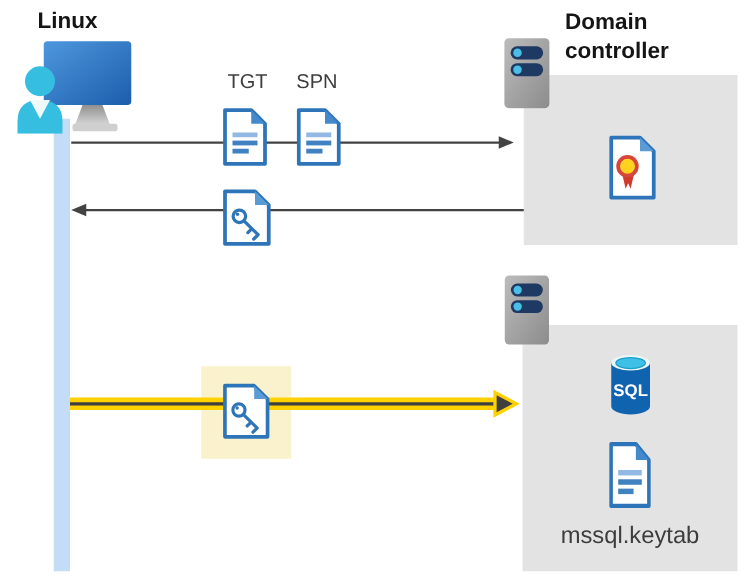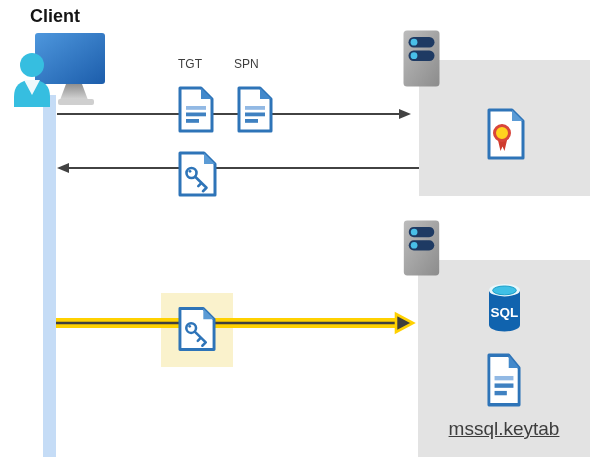--- a/index.html
+++ b/index.html
@@ -14,21 +14,21 @@
   }
   html,body{margin:0;padding:0;background:#fff;}
   .canvas{
     position:relative;width:600px;height:468px;background:#fff;overflow:hidden;
     font-family:"Liberation Sans", sans-serif;
   }
   .abs{position:absolute;}
   .gray-box{background:var(--box-gray);}
   .highlight-box{background:var(--highlight-yellow);}
   .heading{font-weight:700;font-size:18px;line-height:1.28;color:var(--heading-black);}
-  .small-label{font-size:12px;color:var(--label-gray);text-align:left;}
+  .small-label{font-size:16px;color:var(--label-gray);text-align:right;}
   .keytab-label{font-size:19px;color:var(--label-gray);text-align:center;}
   svg text{font-family:"Liberation Sans", sans-serif;font-weight:700;}
 </style>
 </head>
 <body>
 
 <div class="canvas">
 
   <div class="abs gray-box" style="left:419px;top:60px;width:171px;height:136px;"></div>
   <div class="abs gray-box" style="left:418px;top:260px;width:172px;height:197px;"></div>
@@ -41,21 +41,21 @@
     <polygon points="399,109 411,114 399,119" fill="#424242"></polygon>
 
     <line x1="419" y1="168" x2="68" y2="168" stroke="#424242" stroke-width="1.8"></line>
     <polygon points="69,163 57,168 69,173" fill="#424242"></polygon>
 
     <rect x="56" y="318" width="342" height="10" fill="#FFD100"></rect>
     <line x1="56" y1="323" x2="398" y2="323" stroke="#3F3F3F" stroke-width="2.6"></line>
     <polygon points="396,314 413,323 396,332" fill="#3F3F3F" stroke="#FFD100" stroke-width="2.6"></polygon>
   </svg>
 
-  <div class="abs heading" style="left:30px;top:5px;">Client</div>
+  <div class="abs heading" style="left:30px;top:5px;">Linux</div>
   <svg class="abs" style="left:8px;top:27px;" width="100" height="80" viewBox="0 0 100 80">
     <defs>
       <linearGradient id="mon" x1="0" y1="0" x2="1" y2="1">
         <stop offset="0" stop-color="#4E97DD"></stop>
           <stop offset="1" stop-color="#1C5DAB"></stop>
       </linearGradient>
       <linearGradient id="stand" x1="0" y1="0" x2="0" y2="1">
         <stop offset="0" stop-color="#8F8F8F"></stop>
           <stop offset="1" stop-color="#D6D6D6"></stop>
       </linearGradient>
@@ -87,20 +87,21 @@
   </svg>
 
   <svg class="abs" style="left:178px;top:151px;" width="39" height="46" viewBox="0 0 39 46">
     <path d="M2,2 H26 L37,13 V44 H2 Z" fill="#fff" stroke="#2E74B8" stroke-width="3" stroke-linejoin="round"></path>
     <path d="M26,2 V13 H37 Z" fill="#5B9BD5"></path>
     <circle cx="13.5" cy="22" r="5" fill="none" stroke="#2E74B8" stroke-width="2.6"></circle>
     <circle cx="12" cy="20.3" r="1.4" fill="#2E74B8"></circle>
     <path d="M17.2,25.7 L28.5,36.8 M28.5,36.8 L25,40.2 M23.5,31.9 L20.3,35.1" fill="none" stroke="#2E74B8" stroke-width="2.6" stroke-linecap="round"></path>
   </svg>
 
+  <div class="abs heading" style="left:452px;top:6px;width:118px;">Domain controller</div>
   <svg class="abs" style="left:403px;top:30px;" width="37" height="57" viewBox="0 0 37 57">
     <defs>
       <linearGradient id="srv1" x1="0" y1="0" x2="1" y2="1">
         <stop offset="0" stop-color="#BCBCBC"></stop>
           <stop offset="1" stop-color="#8C8C8C"></stop>
       </linearGradient>
     </defs>
     <rect x="0.5" y="0.5" width="36" height="56" rx="3.5" fill="url(#srv1)"></rect>
     <rect x="5.5" y="7" width="26" height="10.5" rx="5.2" fill="#1E3A63"></rect>
     <circle cx="11" cy="12.2" r="3.4" fill="#49BFE8"></circle>
@@ -135,21 +136,21 @@
     <text x="17.5" y="33.5" text-anchor="middle" font-size="13.5" fill="#fff">SQL</text>
   </svg>
 
   <svg class="abs" style="left:487px;top:353px;" width="34" height="54" viewBox="0 0 36 47" preserveAspectRatio="none">
     <path d="M2,2 H23 L34,13 V45 H2 Z" fill="#fff" stroke="#2E74B8" stroke-width="3" stroke-linejoin="round"></path>
     <path d="M23,2 V13 H34 Z" fill="#4389CB"></path>
     <rect x="8" y="20" width="20" height="3.8" fill="#92B9E4"></rect>
     <rect x="8" y="26.5" width="20" height="3.8" fill="#3F81C1"></rect>
     <rect x="8" y="33" width="13" height="3.8" fill="#3F81C1"></rect>
   </svg>
-  <div class="abs keytab-label" style="left:418px;top:418px;width:172px;text-decoration:underline;">mssql.keytab</div>
+  <div class="abs keytab-label" style="left:418px;top:418px;width:172px;">mssql.keytab</div>
 
   <svg class="abs" style="left:178px;top:305px;" width="38" height="48" viewBox="0 0 39 46">
     <path d="M2,2 H26 L37,13 V44 H2 Z" fill="#fff" stroke="#2E74B8" stroke-width="3" stroke-linejoin="round"></path>
     <path d="M26,2 V13 H37 Z" fill="#5B9BD5"></path>
     <circle cx="13.5" cy="22" r="5" fill="none" stroke="#2E74B8" stroke-width="2.6"></circle>
     <circle cx="12" cy="20.3" r="1.4" fill="#2E74B8"></circle>
     <path d="M17.2,25.7 L28.5,36.8 M28.5,36.8 L25,40.2 M23.5,31.9 L20.3,35.1" fill="none" stroke="#2E74B8" stroke-width="2.6" stroke-linecap="round"></path>
   </svg>
 
 </div>

